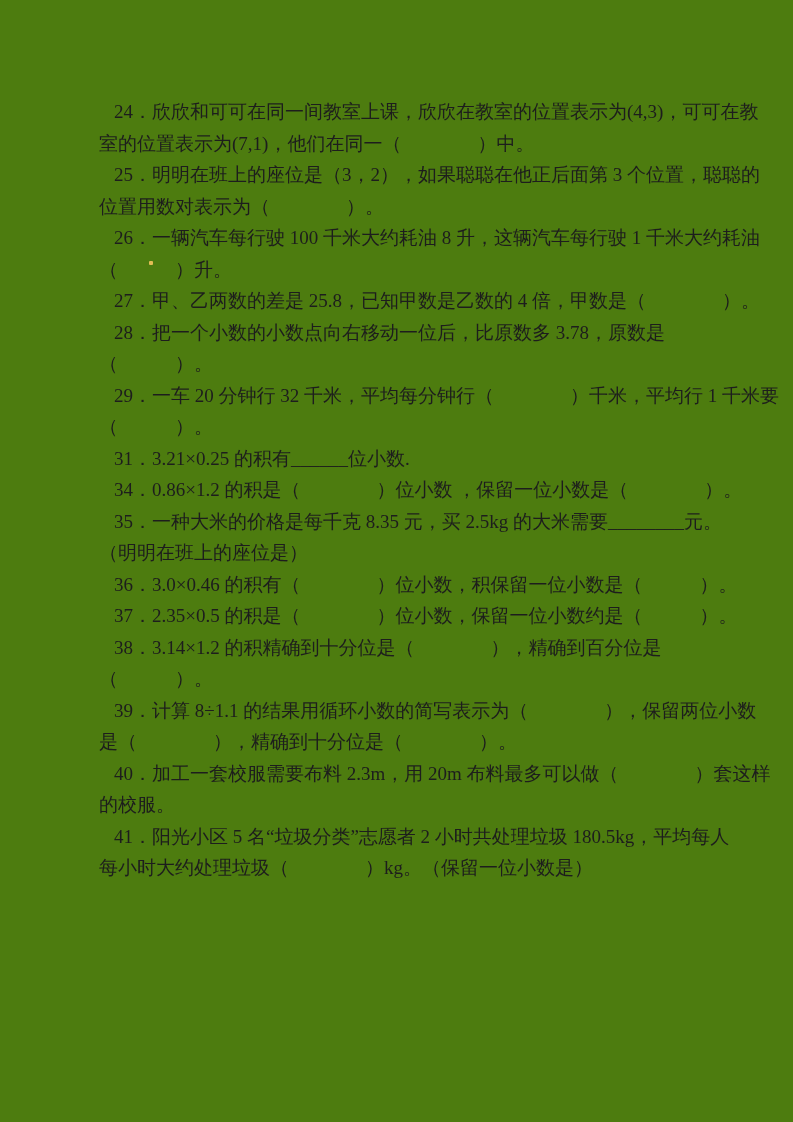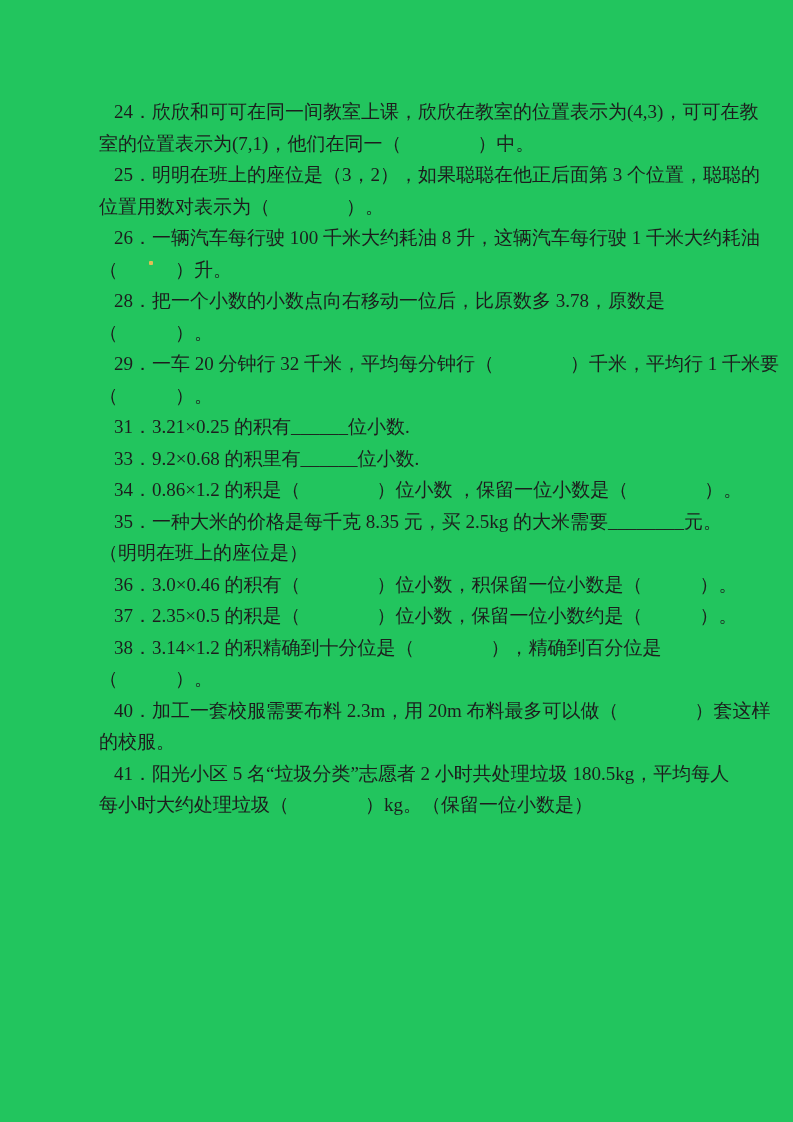--- a/index.html
+++ b/index.html
@@ -1,19 +1,19 @@
 <!DOCTYPE html>
 <html><head>
 <meta charset="utf-8">
 <style>
   html,body { margin:0; padding:0; background:#ffffff; }
   .page {
     position:relative;
     width:793px; height:1122px;
-    background:#22c55e;
+    background:#4d7c0f;
     overflow:hidden;
     font-family:"Liberation Serif","DejaVu Serif",serif;
     font-size:19px;
     color:#1d1d1d;
   }
   .content {
     position:absolute;
     left:99px; top:96px;
     width:594px;
   }
@@ -45,42 +45,42 @@
     <div>
       <div class="line q-first">25．明明在班上的座位是（3，2），如果聪聪在他正后面第 3 个位置，聪聪的</div>
       <div class="line">位置用数对表示为（　　　　）。</div>
     </div>
 
     <div>
       <div class="line q-first">26．一辆汽车每行驶 100 千米大约耗油 8 升，这辆汽车每行驶 1 千米大约耗油</div>
       <div class="line">（　　　）升。</div>
     </div>
 
+    <div>
+      <div class="line q-first">27．甲、乙两数的差是 25.8，已知甲数是乙数的 4 倍，甲数是（　　　　）。</div>
+    </div>
 
     <div>
       <div class="line q-first">28．把一个小数的小数点向右移动一位后，比原数多 3.78，原数是</div>
       <div class="line">（　　　）。</div>
     </div>
 
     <div>
       <div class="line q-first">29．一车 20 分钟行 32 千米，平均每分钟行（　　　　）千米，平均行 1 千米要</div>
     </div>
 
     <div>
       <div class="line">（　　　）。</div>
     </div>
 
     <div>
       <div class="line q-first">31．3.21×0.25 的积有______位小数.</div>
     </div>
 
 
-    <div>
-      <div class="line q-first">33．9.2×0.68 的积里有______位小数.</div>
-    </div>
 
     <div>
       <div class="line q-first">34．0.86×1.2 的积是（　　　　）位小数 ，保留一位小数是（　　　　）。</div>
     </div>
 
     <div>
       <div class="line q-first">35．一种大米的价格是每千克 8.35 元，买 2.5kg 的大米需要________元。</div>
       <div class="line">（明明在班上的座位是）</div>
     </div>
 
@@ -90,20 +90,24 @@
 
     <div>
       <div class="line q-first">37．2.35×0.5 的积是（　　　　）位小数，保留一位小数约是（　　　）。</div>
     </div>
 
     <div>
       <div class="line q-first">38．3.14×1.2 的积精确到十分位是（　　　　），精确到百分位是</div>
       <div class="line">（　　　）。</div>
     </div>
 
+    <div>
+      <div class="line q-first">39．计算 8÷1.1 的结果用循环小数的简写表示为（　　　　），保留两位小数</div>
+      <div class="line">是（　　　　），精确到十分位是（　　　　）。</div>
+    </div>
 
     <div>
       <div class="line q-first">40．加工一套校服需要布料 2.3m，用 20m 布料最多可以做（　　　　）套这样</div>
       <div class="line">的校服。</div>
     </div>
 
     <div>
       <div class="line q-first">41．阳光小区 5 名“垃圾分类”志愿者 2 小时共处理垃圾 180.5kg，平均每人</div>
       <div class="line">每小时大约处理垃圾（　　　　）kg。（保留一位小数是）</div>
     </div>

